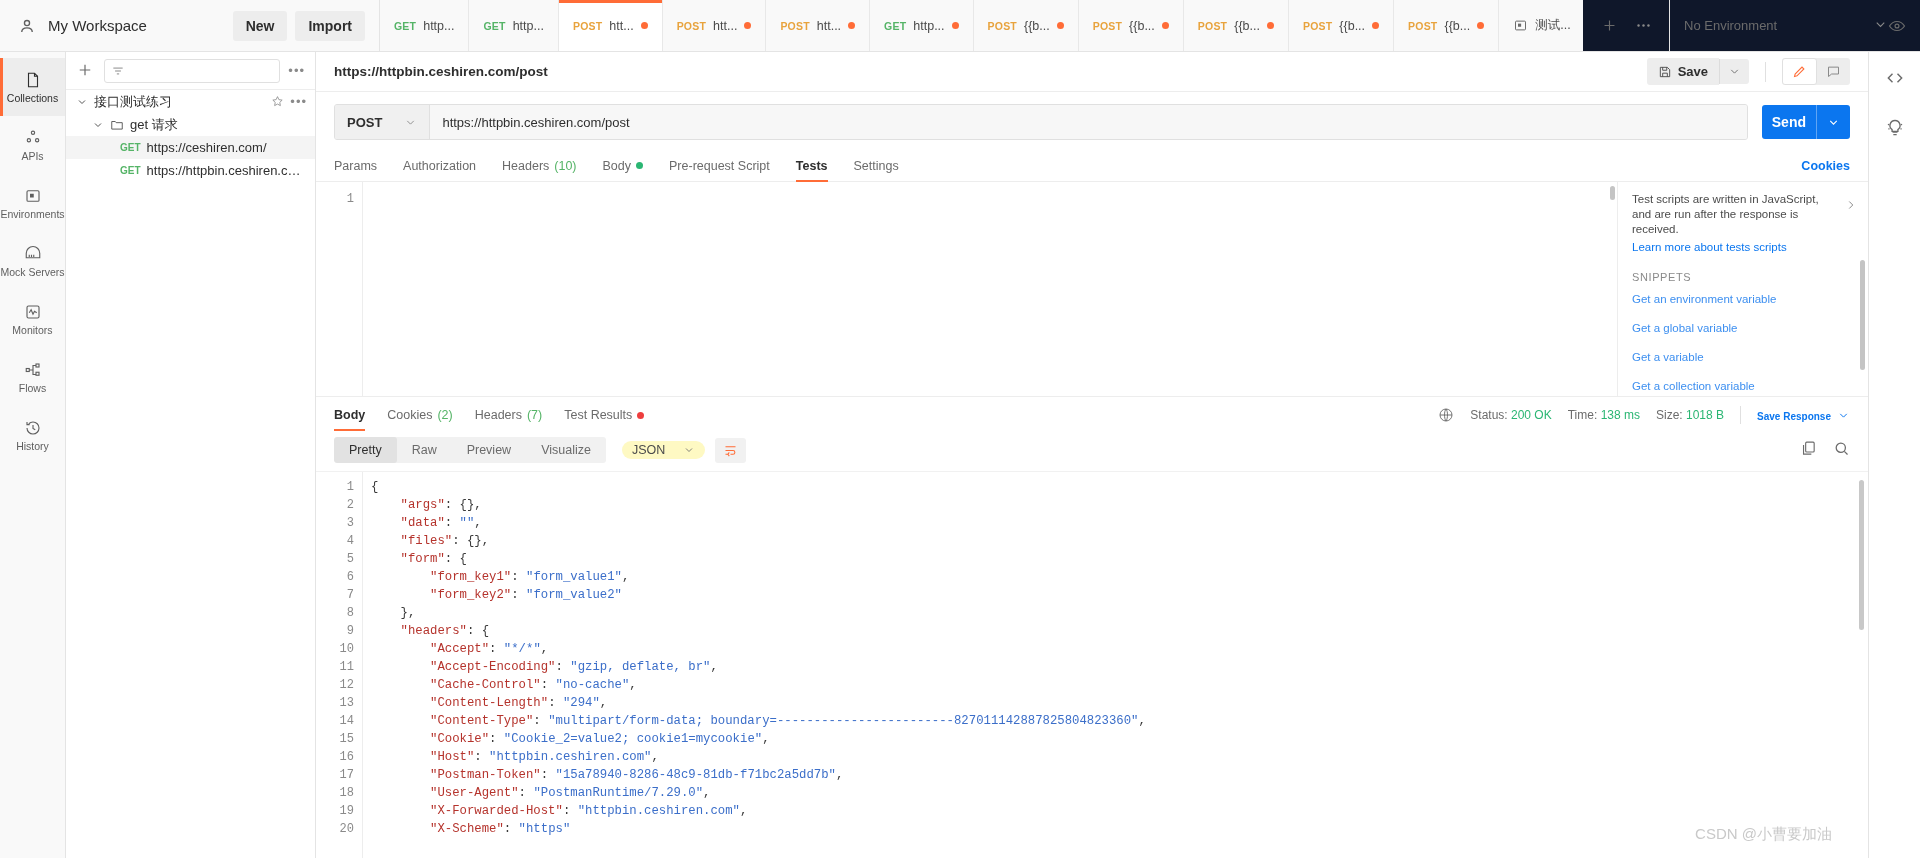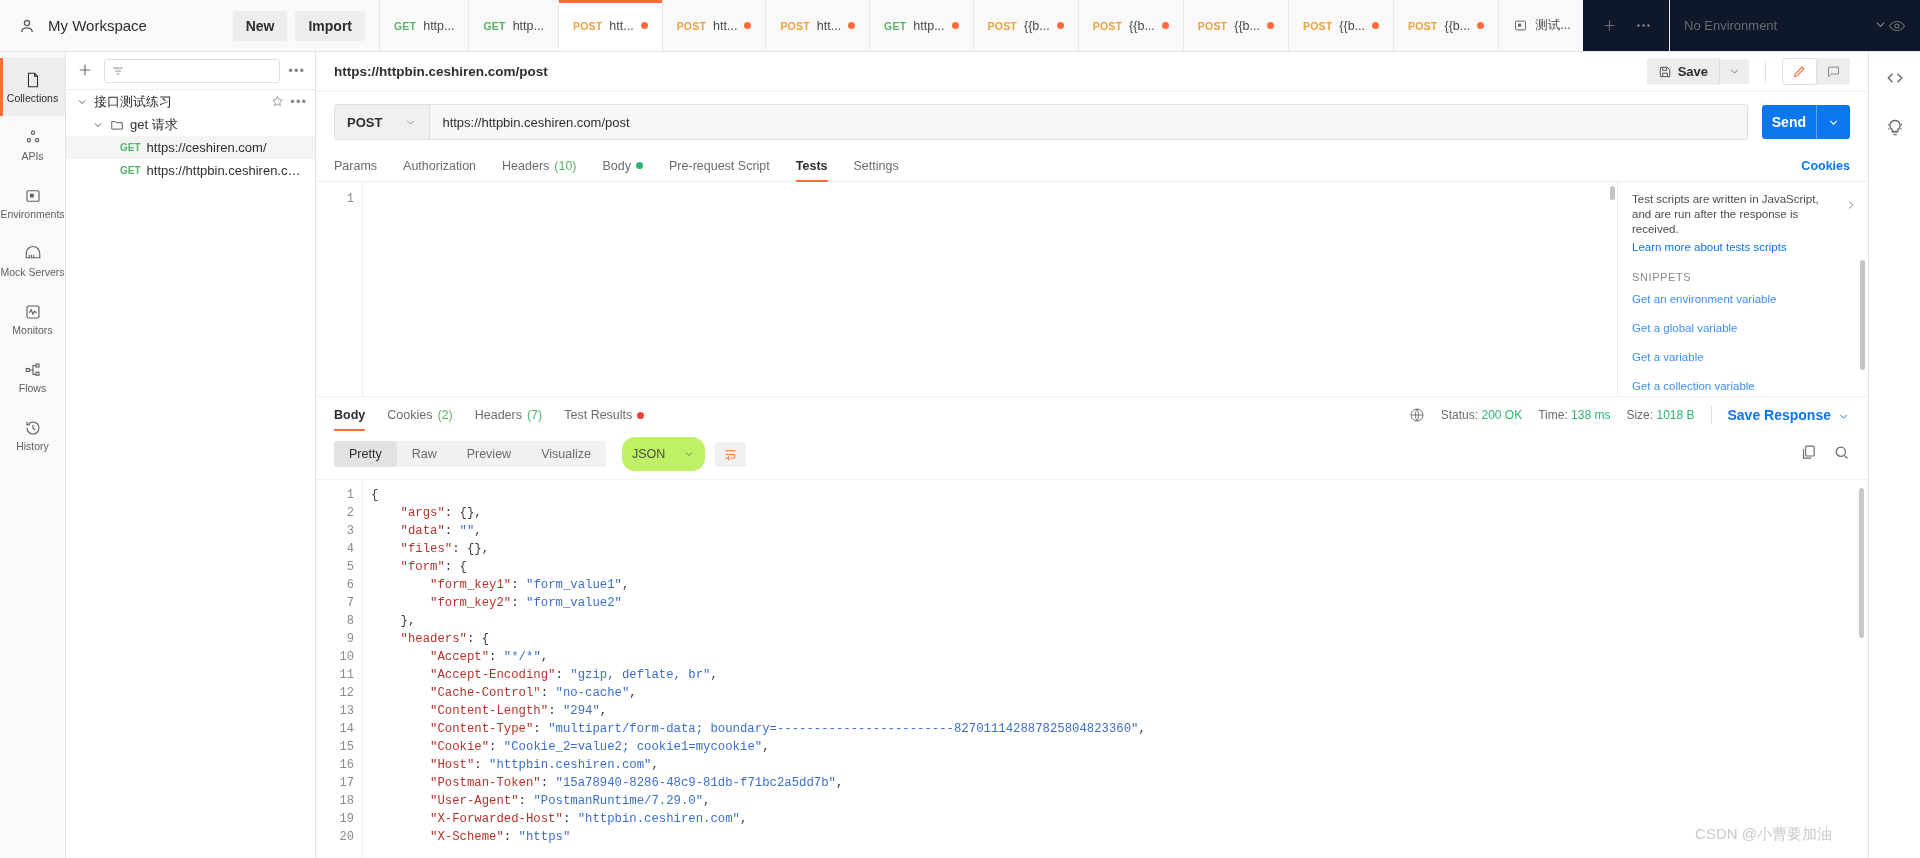--- a/index.html
+++ b/index.html
@@ -163,29 +163,29 @@
   .snip-title { font-size: 11px; color: #8a8a8a; letter-spacing: .6px; margin: 18px 0 10px 0; }
   .snip-item { color: #3d8ff0; font-size: 11.5px; margin-bottom: 17px; cursor: pointer; }
   .snip-arrow { position: absolute; right: 10px; top: 16px; color: #8a8a8a; cursor: pointer; }
   .snip-scroll { position: absolute; right: 3px; top: 78px; width: 5px; height: 110px; background: #c4c4c4; border-radius: 3px;}
 
   
   .resp-tabs { display: flex; align-items: center; padding: 0 18px; height: 36px; gap: 22px; }
   .resp-meta { margin-left: auto; display: flex; align-items: center; gap: 16px; font-size: 12px; color: #6b6b6b;}
   .globe { width: 16px; height: 16px; color: #6b6b6b; }
   .green { color: #2bb673; }
-  .save-resp { color: #0b76ef; font-weight: bold; font-size: 14px; cursor: pointer; display:flex; align-items:flex-end; gap:6px;}
+  .save-resp { color: #0b76ef; font-weight: bold; font-size: 10px; cursor: pointer; display:flex; align-items:flex-end; gap:6px;}
   .metadiv { width:1px; height:18px; background:#e0e0e0; }
 
   .view-row { display: flex; align-items: center; padding: 4px 18px 8px 18px; gap: 10px; }
   .seg { display: flex; background: #f1f1f1; border-radius: 3px; overflow: hidden; }
   .seg-btn { padding: 6px 15px; font-size: 12.5px; color: #6b6b6b; cursor: pointer; }
   .seg-btn.active { background: #e2e2e2; color: #2e2e2e; border-radius: 3px; }
-  .fmt-select { display: flex; align-items: center; gap: 18px; background: #bef264; border-radius: 13px;
-                padding: 10px 10px; font-size: 12.5px; color: #4b4b4b; cursor: pointer; margin-left: 6px;}
+  .fmt-select { display: flex; align-items: center; gap: 18px; background: #fef9c3; border-radius: 13px;
+                padding: 2px 10px; font-size: 12.5px; color: #4b4b4b; cursor: pointer; margin-left: 6px;}
   .wrap-btn { background: #f1f1f1; border-radius: 3px; padding: 5px 8px; cursor: pointer; display:flex; }
   .view-actions { margin-left: auto; display: flex; gap: 16px; color: #6b6b6b; }
 
   .resp-body { flex: 1; display: flex; position: relative; min-height: 0; overflow: hidden;
                border-top: 1px solid #f1f1f1; }
   .rgutter { width: 46px; text-align: right; padding: 6px 8px 0 0; color: #8a8a8a;
              font-family: "Liberation Mono", monospace; font-size: 12px; line-height: 18px; flex: none;}
   .rcode { flex: 1; padding: 6px 0 0 8px; font-family: "Liberation Mono", monospace;
            font-size: 12.3px; line-height: 18px; white-space: pre; overflow: hidden; border-left: 1px solid #ededed;}
   .k { color: #b5332c; }

